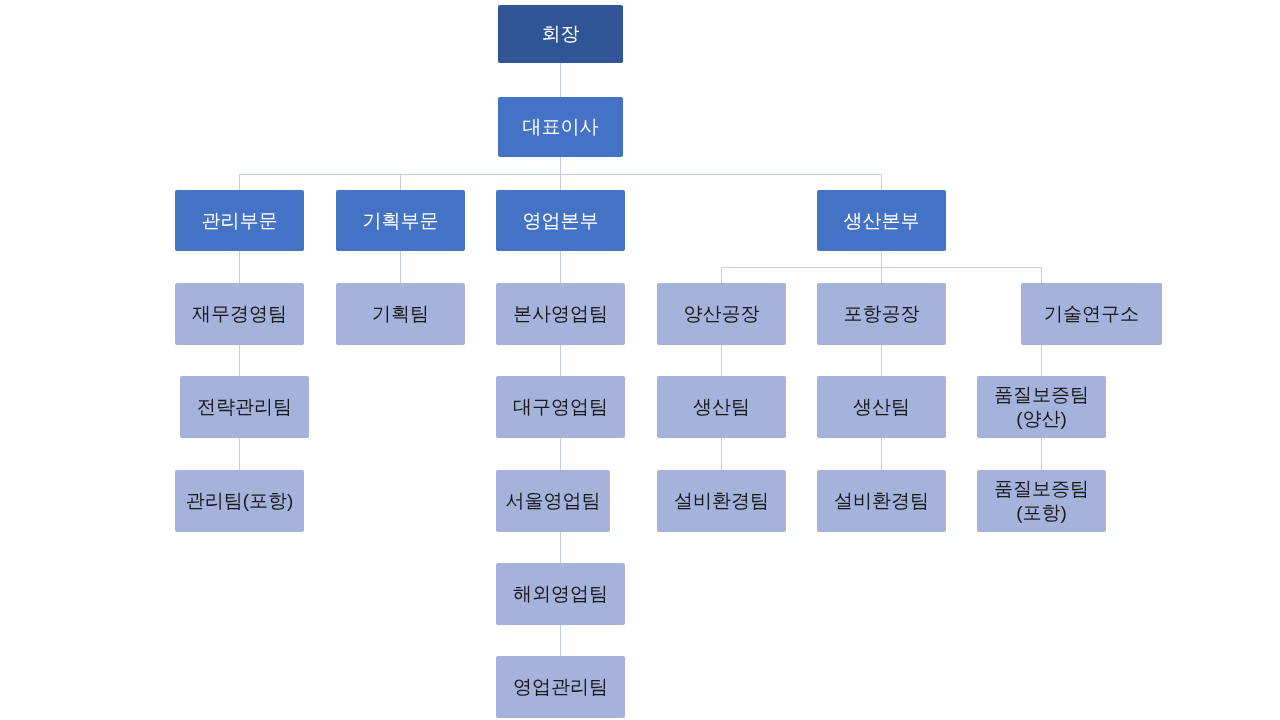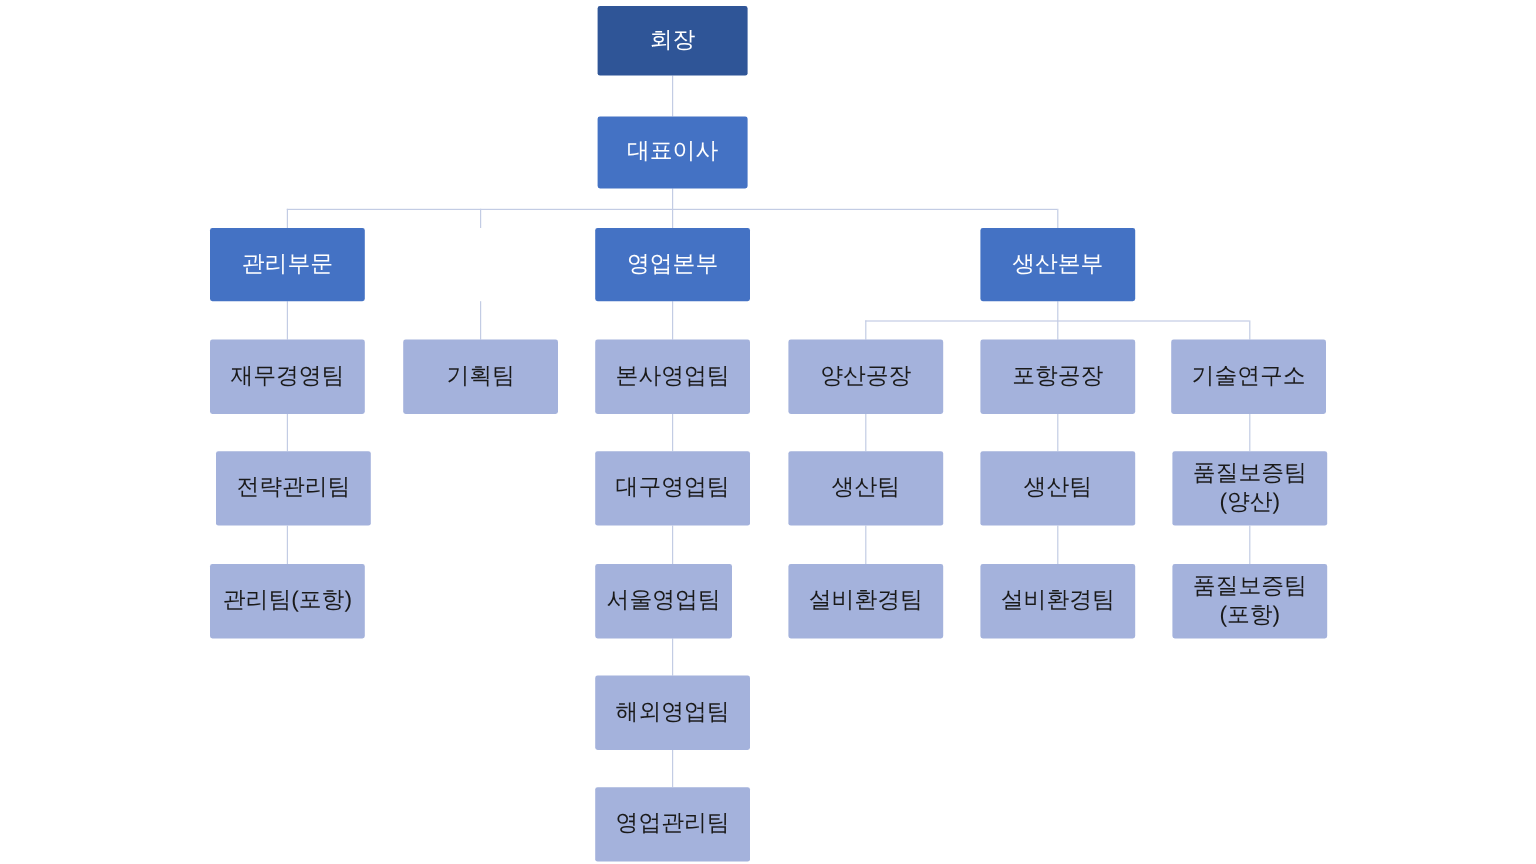--- a/index.html
+++ b/index.html
@@ -67,20 +67,21 @@
   <div class="line" style="left:881px;top:438px;width:1px;height:32px"></div>
 
   <div class="line" style="left:1041px;top:345px;width:1px;height:31px"></div>
   <div class="line" style="left:1041px;top:438px;width:1px;height:32px"></div>
 
   <div class="node root" style="left:498px;top:5px;width:125px;height:58px">회장</div>
 
   <div class="node branch" style="left:498px;top:97px;width:125px;height:60px">대표이사</div>
 
   <div class="node branch" style="left:175px;top:190px;width:129px;height:61px">관리부문</div>
+  <div class="node branch" style="left:336px;top:190px;width:129px;height:61px">기획부문</div>
   <div class="node branch" style="left:496px;top:190px;width:129px;height:61px">영업본부</div>
   <div class="node branch" style="left:817px;top:190px;width:129px;height:61px">생산본부</div>
 
   <div class="node leaf" style="left:175px;top:283px;width:129px;height:62px">재무경영팀</div>
   <div class="node leaf" style="left:180px;top:376px;width:129px;height:62px">전략관리팀</div>
   <div class="node leaf" style="left:175px;top:470px;width:129px;height:62px">관리팀(포항)</div>
 
   <div class="node leaf" style="left:336px;top:283px;width:129px;height:62px">기획팀</div>
 
   <div class="node leaf" style="left:496px;top:283px;width:129px;height:62px">본사영업팀</div>
@@ -90,19 +91,19 @@
   <div class="node leaf" style="left:496px;top:656px;width:129px;height:62px">영업관리팀</div>
 
   <div class="node leaf" style="left:657px;top:283px;width:129px;height:62px">양산공장</div>
   <div class="node leaf" style="left:657px;top:376px;width:129px;height:62px">생산팀</div>
   <div class="node leaf" style="left:657px;top:470px;width:129px;height:62px">설비환경팀</div>
 
   <div class="node leaf" style="left:817px;top:283px;width:129px;height:62px">포항공장</div>
   <div class="node leaf" style="left:817px;top:376px;width:129px;height:62px">생산팀</div>
   <div class="node leaf" style="left:817px;top:470px;width:129px;height:62px">설비환경팀</div>
 
-  <div class="node leaf" style="left:976px;top:283px;width:129px;height:62px">기술연구소</div>
+  <div class="node leaf" style="left:1021px;top:283px;width:141px;height:62px">기술연구소</div>
   <div class="node leaf" style="left:977px;top:376px;width:129px;height:62px">품질보증팀
 (양산)</div>
   <div class="node leaf" style="left:977px;top:470px;width:129px;height:62px">품질보증팀
 (포항)</div>
 
 </div>
 
 </body></html>

